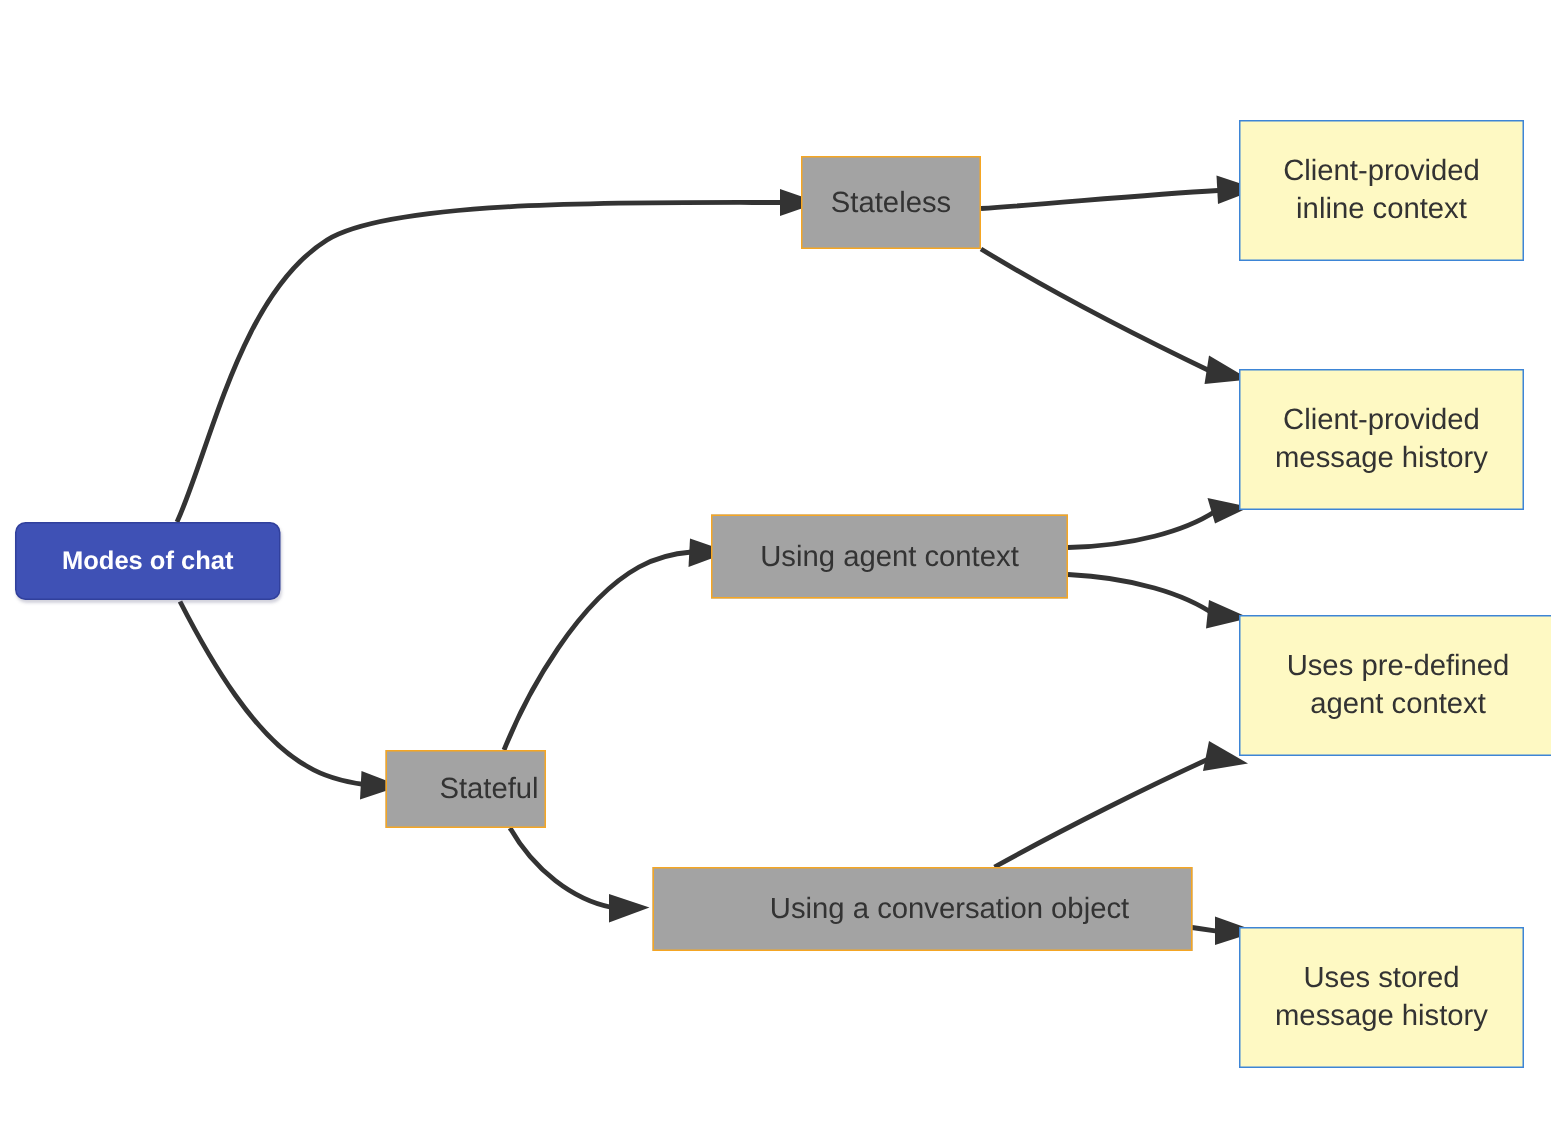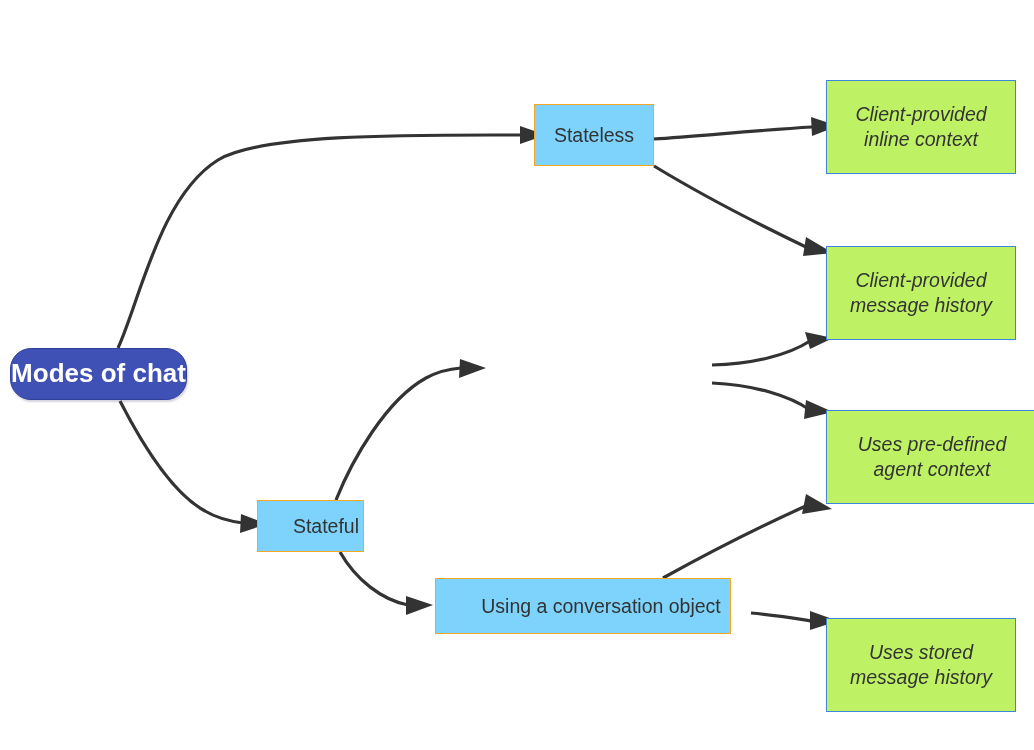--- a/index.html
+++ b/index.html
@@ -46,42 +46,41 @@
   }
   .node-label {
     display: block;
     line-height: 1.28;
     white-space: pre-line;
   }
   
   .node-root {
     background: #3f51b5;
     border: 1px solid #31409c;
-    border-radius: 21px;
+    border-radius: 7px;
     color: #ffffff;
-    font-size: 26px;
+    font-size: 17px;
     font-weight: bold;
     box-shadow: 1px 2px 2px rgba(80,80,120,0.25);
   }
   
   .node-mid {
-    background: #7dd3fc;
+    background: #a3a3a3;
     border: 1.6px solid #f5a623;
     color: #333333;
     font-size: 19.5px;
     font-weight: normal;
   }
   
   .node-leaf {
-    background: #bef264;
+    background: #fef9c3;
     border: 1.6px solid #3d85d6;
     color: #333333;
     font-size: 19.5px;
     font-weight: normal;
-    font-style: italic;
   }
 </style>
 </head>
 <body>
 
 <div id="canvas">
 
   <svg id="edges" viewBox="0 0 1034 750" xmlns="http://www.w3.org/2000/svg">
 
     <g>
@@ -140,22 +139,25 @@
   </div>
 
   <div class="node node-mid" style="left:534px; top:104px; width:120px; height:62px;">
     <span class="node-label">Stateless</span>
   </div>
 
   <div class="node node-mid" style="left:257px; top:500px; width:107px; height:52px;padding-left:31px;">
     <span class="node-label">Stateful</span>
   </div>
 
+  <div class="node node-mid" style="left:474px; top:343px; width:238px; height:56px;">
+    <span class="node-label">Using agent context</span>
+  </div>
 
-  <div class="node node-mid" style="left:435px; top:578px; width:296px; height:56px;padding-left:36px;">
+  <div class="node node-mid" style="left:435px; top:578px; width:360px; height:56px;padding-left:36px;">
     <span class="node-label">Using a conversation object</span>
   </div>
 
   <div class="node node-leaf" style="left:826px; top:80px; width:190px; height:94px;">
     <span class="node-label">Client-provided
 inline context</span>
   </div>
 
   <div class="node node-leaf" style="left:826px; top:246px; width:190px; height:94px;">
     <span class="node-label">Client-provided

